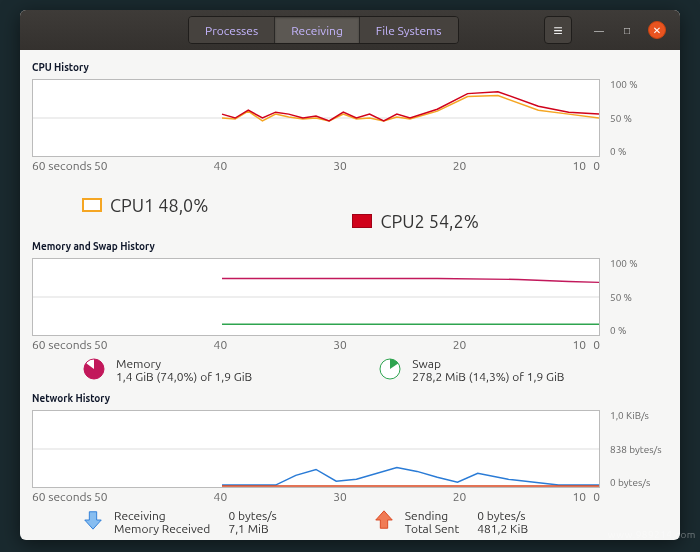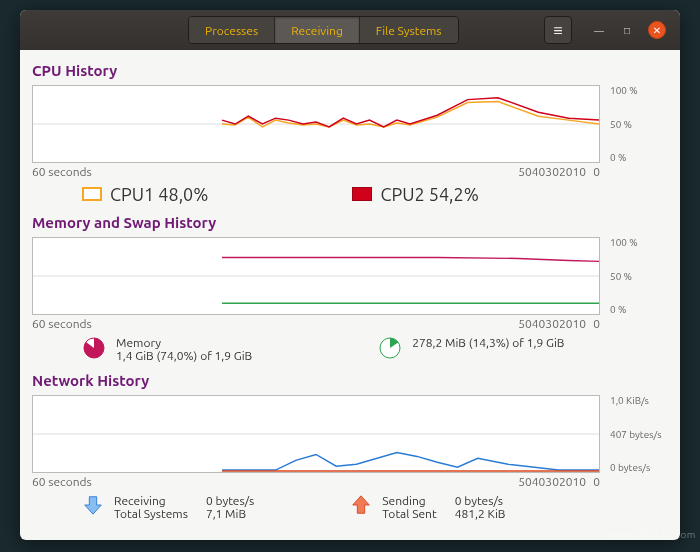--- a/index.html
+++ b/index.html
@@ -35,21 +35,21 @@
   .tabbar {
     display: flex;
     margin-left: 160px;
     height: 28px;
     border-radius: 4px;
     overflow: hidden;
     border: 1px solid #1f1d1b;
   }
   .tab {
     background: #46423e;
-    color: #eab308;
+    color: #c4b5fd;
     padding: 0 16px;
     font-size: 12px;
     display: flex;
     align-items: center;
     cursor: pointer;
     border-right: 1px solid #2a2826;
   }
   .tab:last-child { border-right: none; }
   .tab.active {
     background: #5c5853;
@@ -90,22 +90,22 @@
     border: 1px solid #c94410;
     color: #fff;
   }
   .content {
     flex: 1;
     padding: 8px 12px;
     overflow: hidden;
   }
   .section-title {
     font-weight: bold;
-    font-size: 15px;
-    color: #701a75;
+    font-size: 10px;
+    color: #0f172a;
     margin: 4px 0 6px 0;
   }
   .chart-area {
     display: flex;
     gap: 6px;
     height: 78px;
   }
   .chart-box {
     flex: 1;
     border: 1px solid #bbb;
@@ -125,21 +125,21 @@
   .xaxis {
     display: flex;
     font-size: 12px;
     color: #666;
     margin: 2px 68px 2px 0;
   }
   .xaxis .xlabel-unit { width: 60px; }
   .xaxis .xticks {
     flex: 1;
     display: flex;
-    justify-content: flex-end;
+    justify-content: space-between;
     padding: 0 2px;
   }
   .xaxis .xtick-last { width: 12px; text-align: right; }
   .legend-row {
     display: flex;
     gap: 24px;
     margin: 6px 0 10px 50px;
     font-size: 18px;
   }
   .legend-item {
@@ -230,21 +230,21 @@
         <span>20</span>
         <span>10</span>
       </div>
       <span class="xtick-last">0</span>
     </div>
     <div class="legend-row">
       <div class="legend-item">
         <span class="swatch" style="background:#fff;border-color:#f5a623;border-width:2px;"></span>
         <span>CPU1  48,0%</span>
       </div>
-      <div class="legend-item" style="margin-left:120px;">
+      <div class="legend-item" style="margin-left:120px;margin-top:33px;">
         <span class="swatch" style="background:#d0021b;border-color:#a00116;"></span>
         <span>CPU2  54,2%</span>
       </div>
     </div>
 
     <div class="section-title">Memory and Swap History</div>
     <div class="chart-area">
       <div class="chart-box">
         <svg viewBox="0 0 560 78" preserveAspectRatio="none" width="100%" height="100%">
           <line x1="0" y1="39" x2="560" y2="39" stroke="#ddd"></line>
@@ -279,37 +279,38 @@
           <div>Memory</div>
           <div>1,4 GiB (74,0%) of 1,9 GiB</div>
         </div>
       </div>
       <div class="mem-item" style="margin-left:70px;">
         <svg class="pie" viewBox="0 0 24 24">
           <circle cx="12" cy="12" r="10" fill="#fff" stroke="#2ea44f" stroke-width="1"></circle>
           <path d="M12 12 L12 2 A10 10 0 0 1 20.1 6.4 Z" fill="#2ea44f"></path>
         </svg>
         <div>
+          <div>Swap</div>
           <div>278,2 MiB (14,3%) of 1,9 GiB</div>
         </div>
       </div>
     </div>
 
     <div class="section-title">Network History</div>
     <div class="chart-area">
       <div class="chart-box">
         <svg viewBox="0 0 560 78" preserveAspectRatio="none" width="100%" height="100%">
           <line x1="0" y1="39" x2="560" y2="39" stroke="#ddd"></line>
           <polyline fill="none" stroke="#2a7bd6" stroke-width="1.5" points="187,76 240,76 260,66 280,60 300,72 320,70 360,58 380,62 400,68 420,73 440,64 470,70 520,76 560,76"></polyline>
           <polyline fill="none" stroke="#d9441c" stroke-width="1.5" points="187,77 560,77"></polyline>
         </svg>
       </div>
       <div class="yaxis">
         <span>1,0 KiB/s</span>
-        <span>407 bytes/s</span>
+        <span>838 bytes/s</span>
         <span>0 bytes/s</span>
       </div>
     </div>
     <div class="xaxis">
       <span class="xlabel-unit">60 seconds</span>
       <div class="xticks">
         <span>50</span>
         <span>40</span>
         <span>30</span>
         <span>20</span>
@@ -318,21 +319,21 @@
       <span class="xtick-last">0</span>
     </div>
     <div class="net-row">
       <div class="net-item">
         <svg class="arrow-svg" viewBox="0 0 24 24">
           <path d="M8 3 H16 V12 H21 L12 22 L3 12 H8 Z" fill="#87bdf0" stroke="#2a7bd6" stroke-width="1"></path>
         </svg>
         <div class="net-labels">
           <div class="net-col">
             <span>Receiving</span>
-            <span>Total Systems</span>
+            <span>Memory Received</span>
           </div>
           <div class="net-col">
             <span>0 bytes/s</span>
             <span>7,1 MiB</span>
           </div>
         </div>
       </div>
       <div class="net-item" style="margin-left:40px;">
         <svg class="arrow-svg" viewBox="0 0 24 24">
           <path d="M12 2 L21 12 H16 V21 H8 V12 H3 Z" fill="#f07b55" stroke="#d9441c" stroke-width="1"></path>

